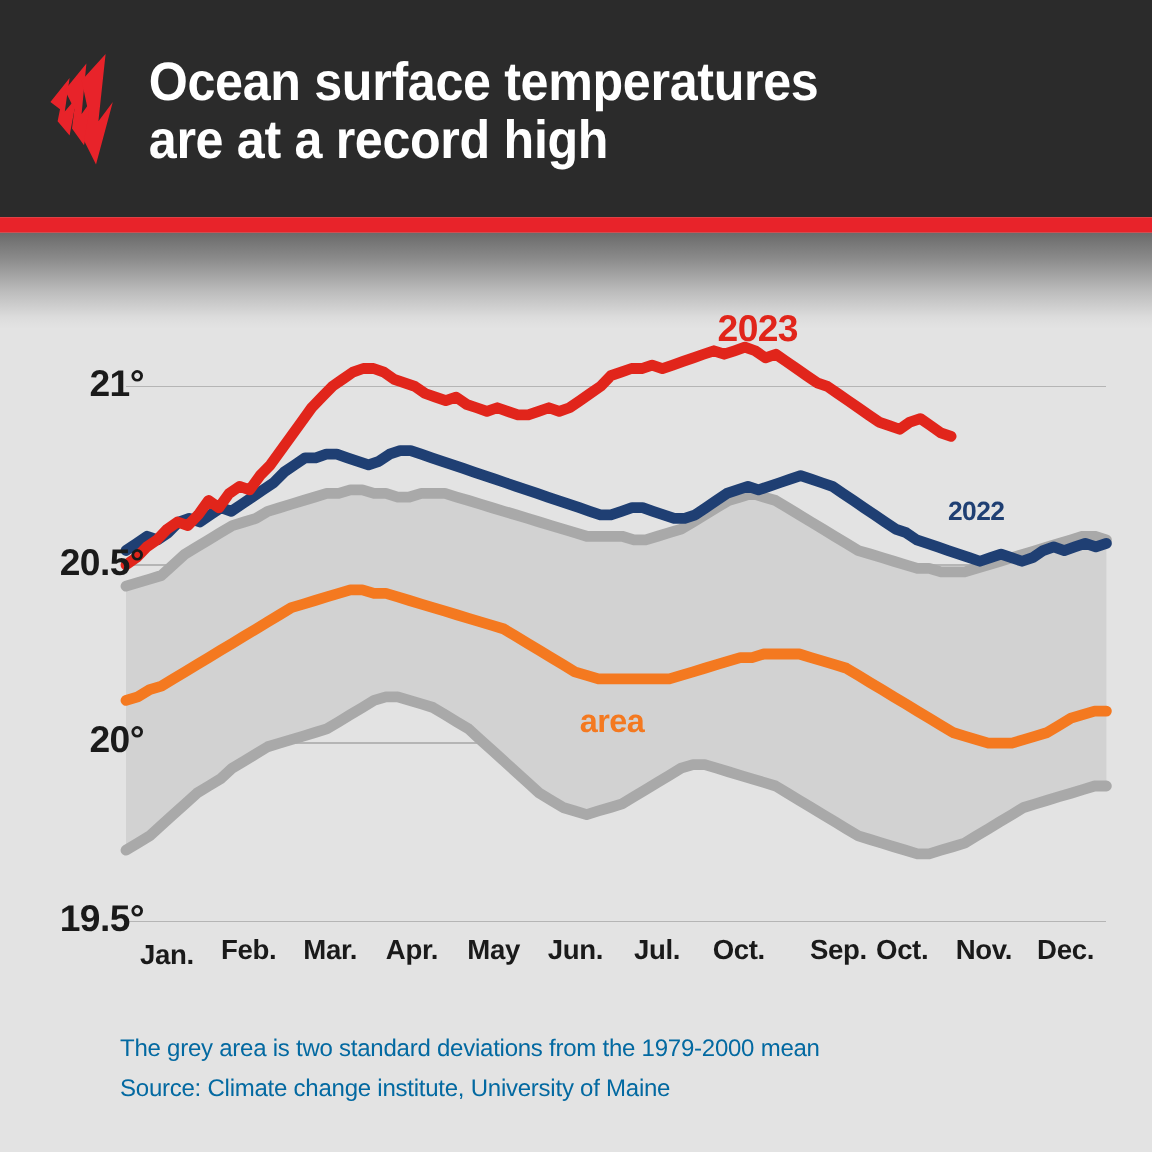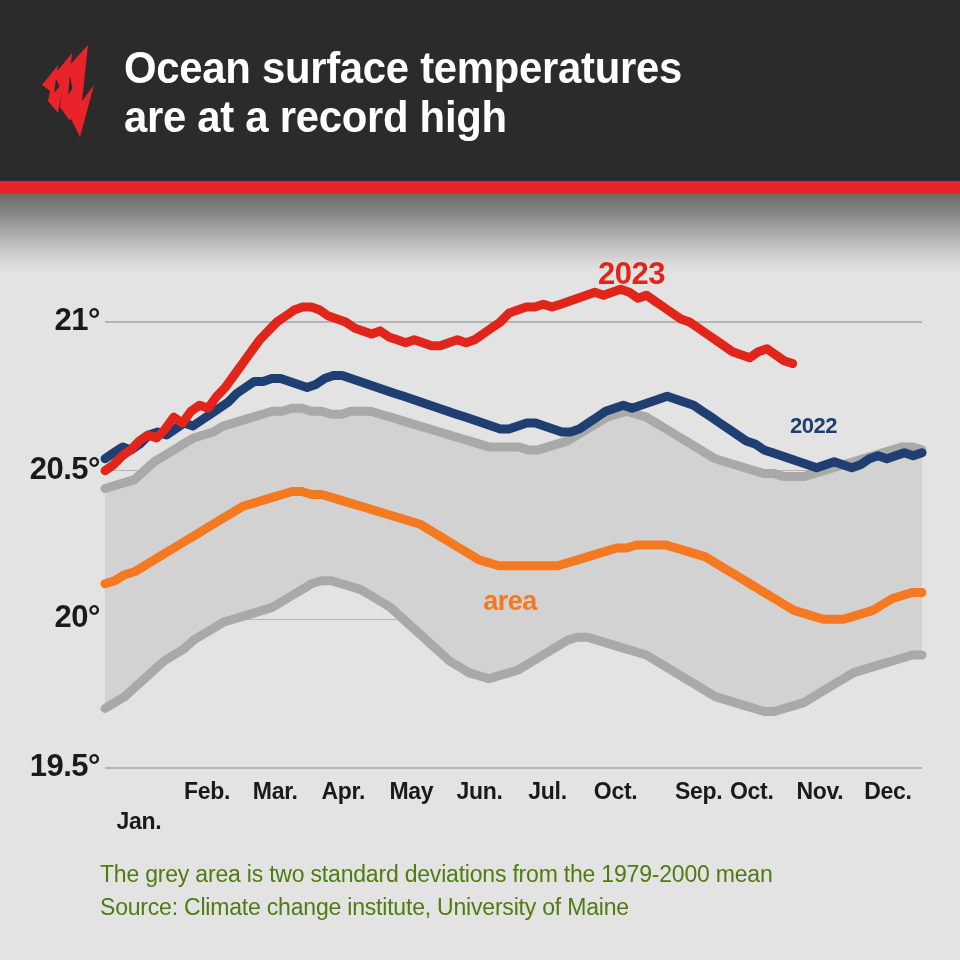--- a/index.html
+++ b/index.html
@@ -51,20 +51,21 @@
   .chart-svg{position:absolute;left:0;top:0;}
 
   .axis-label{
     position:absolute;
     font-size:31px;
     font-weight:bold;
     color:#1a1a1a;
     text-align:right;
     width:100px;
     letter-spacing:-0.5px;
+    padding-left:20px;
   }
   .month-label{
     position:absolute;
     font-size:23px;
     font-weight:bold;
     color:#1a1a1a;
     text-align:center;
     letter-spacing:-0.3px;
   }
   .series-label{
@@ -73,21 +74,21 @@
     letter-spacing:-0.5px;
     white-space:nowrap;
   }
   .lbl-2023{font-size:31px;color:#e1251b;}
   .lbl-2022{font-size:22px;color:#1f3f73;}
   .lbl-mean{font-size:27px;color:#f47920;text-align:center;line-height:31px;}
 
   
   .footer{
     position:absolute;left:100px;top:858px;width:840px;
-    font-size:23px;line-height:33px;color:#4d7c0f;
+    font-size:20px;line-height:33px;color:#0369a1;
     letter-spacing:-0.2px;
   }
   .footer div{white-space:nowrap;}
 </style>
 </head>
 <body>
 
 <div class="page">
 
   <div class="header">
@@ -125,21 +126,21 @@
     <div class="axis-label" style="left: 0px; top: 108px;">21°</div>
     <div class="axis-label" style="left: 0px; top: 256.667px;">20.5°</div>
     <div class="axis-label" style="left: 0px; top: 405.333px;">20°</div>
     <div class="axis-label" style="left: 0px; top: 554px;">19.5°</div>
 
     <div class="series-label lbl-2023" style="left:598px;top:62px;">2023</div>
     <div class="series-label lbl-2022" style="left:790px;top:219px;">2022</div>
     <div class="series-label lbl-mean" style="left:410px;top:392px;width:200px;">
       <div>area</div>
     </div>
-  <div class="month-label" style="left: 89.0417px; width: 100px; top: 614px; text-align: center;">Jan.</div>
+  <div class="month-label" style="left: 89.0417px; width: 100px; top: 588px; text-align: center;">Jan.</div>
       <div class="month-label" style="left: 157.125px; width: 100px; top: 584px;">Feb.</div>
       <div class="month-label" style="left: 225.208px; width: 100px; top: 584px;">Mar.</div>
       <div class="month-label" style="left: 293.292px; width: 100px; top: 584px;">Apr.</div>
       <div class="month-label" style="left: 361.375px; width: 100px; top: 584px;">May</div>
       <div class="month-label" style="left: 429.458px; width: 100px; top: 584px;">Jun.</div>
       <div class="month-label" style="left: 497.542px; width: 100px; top: 584px;">Jul.</div>
       <div class="month-label" style="left: 565.625px; width: 100px; top: 584px;">Oct.</div>
       <div class="month-label" style="left: 633.708px; width: 100px; top: 584px; margin-left: 15px;">Sep.</div>
       <div class="month-label" style="left: 701.792px; width: 100px; top: 584px;">Oct.</div>
       <div class="month-label" style="left: 769.875px; width: 100px; top: 584px;">Nov.</div>

